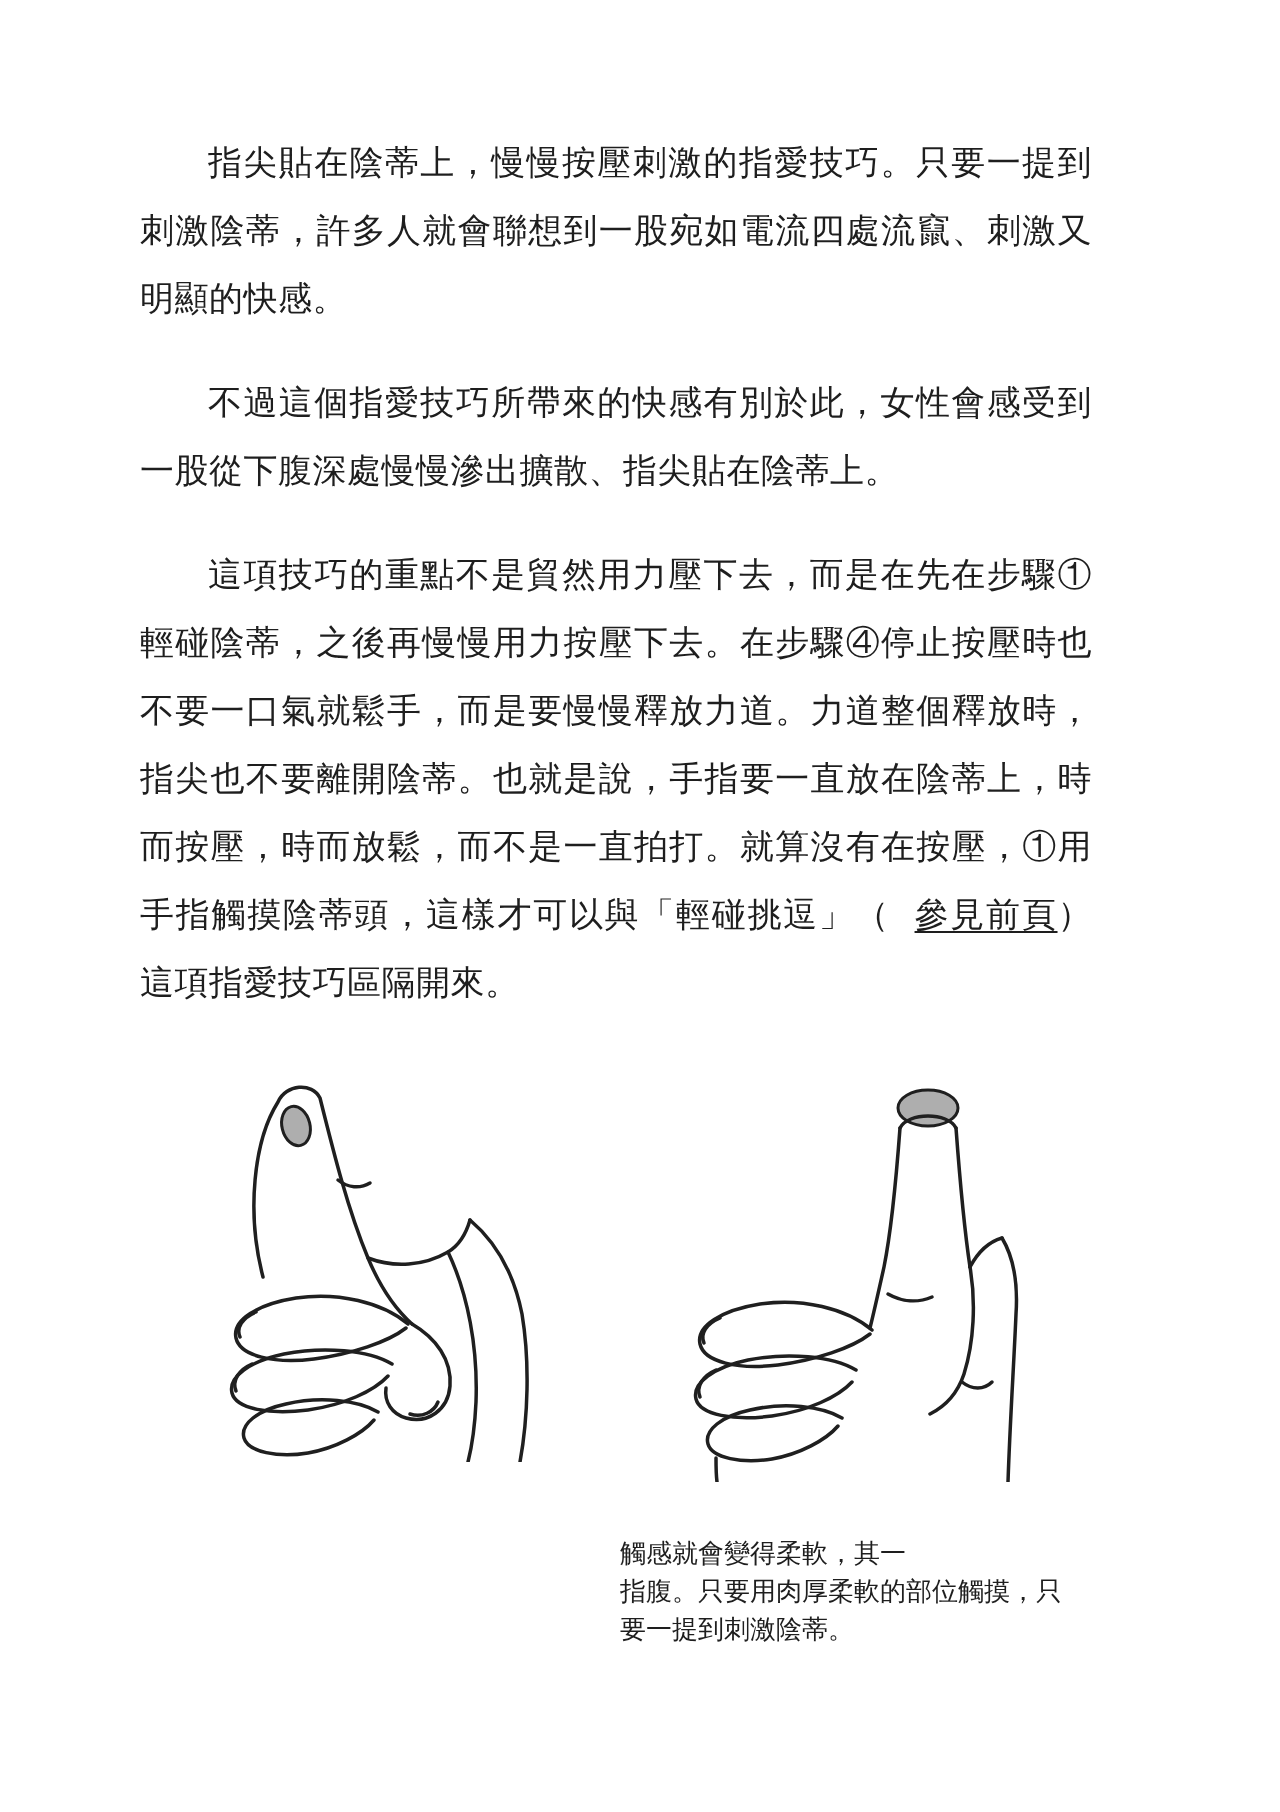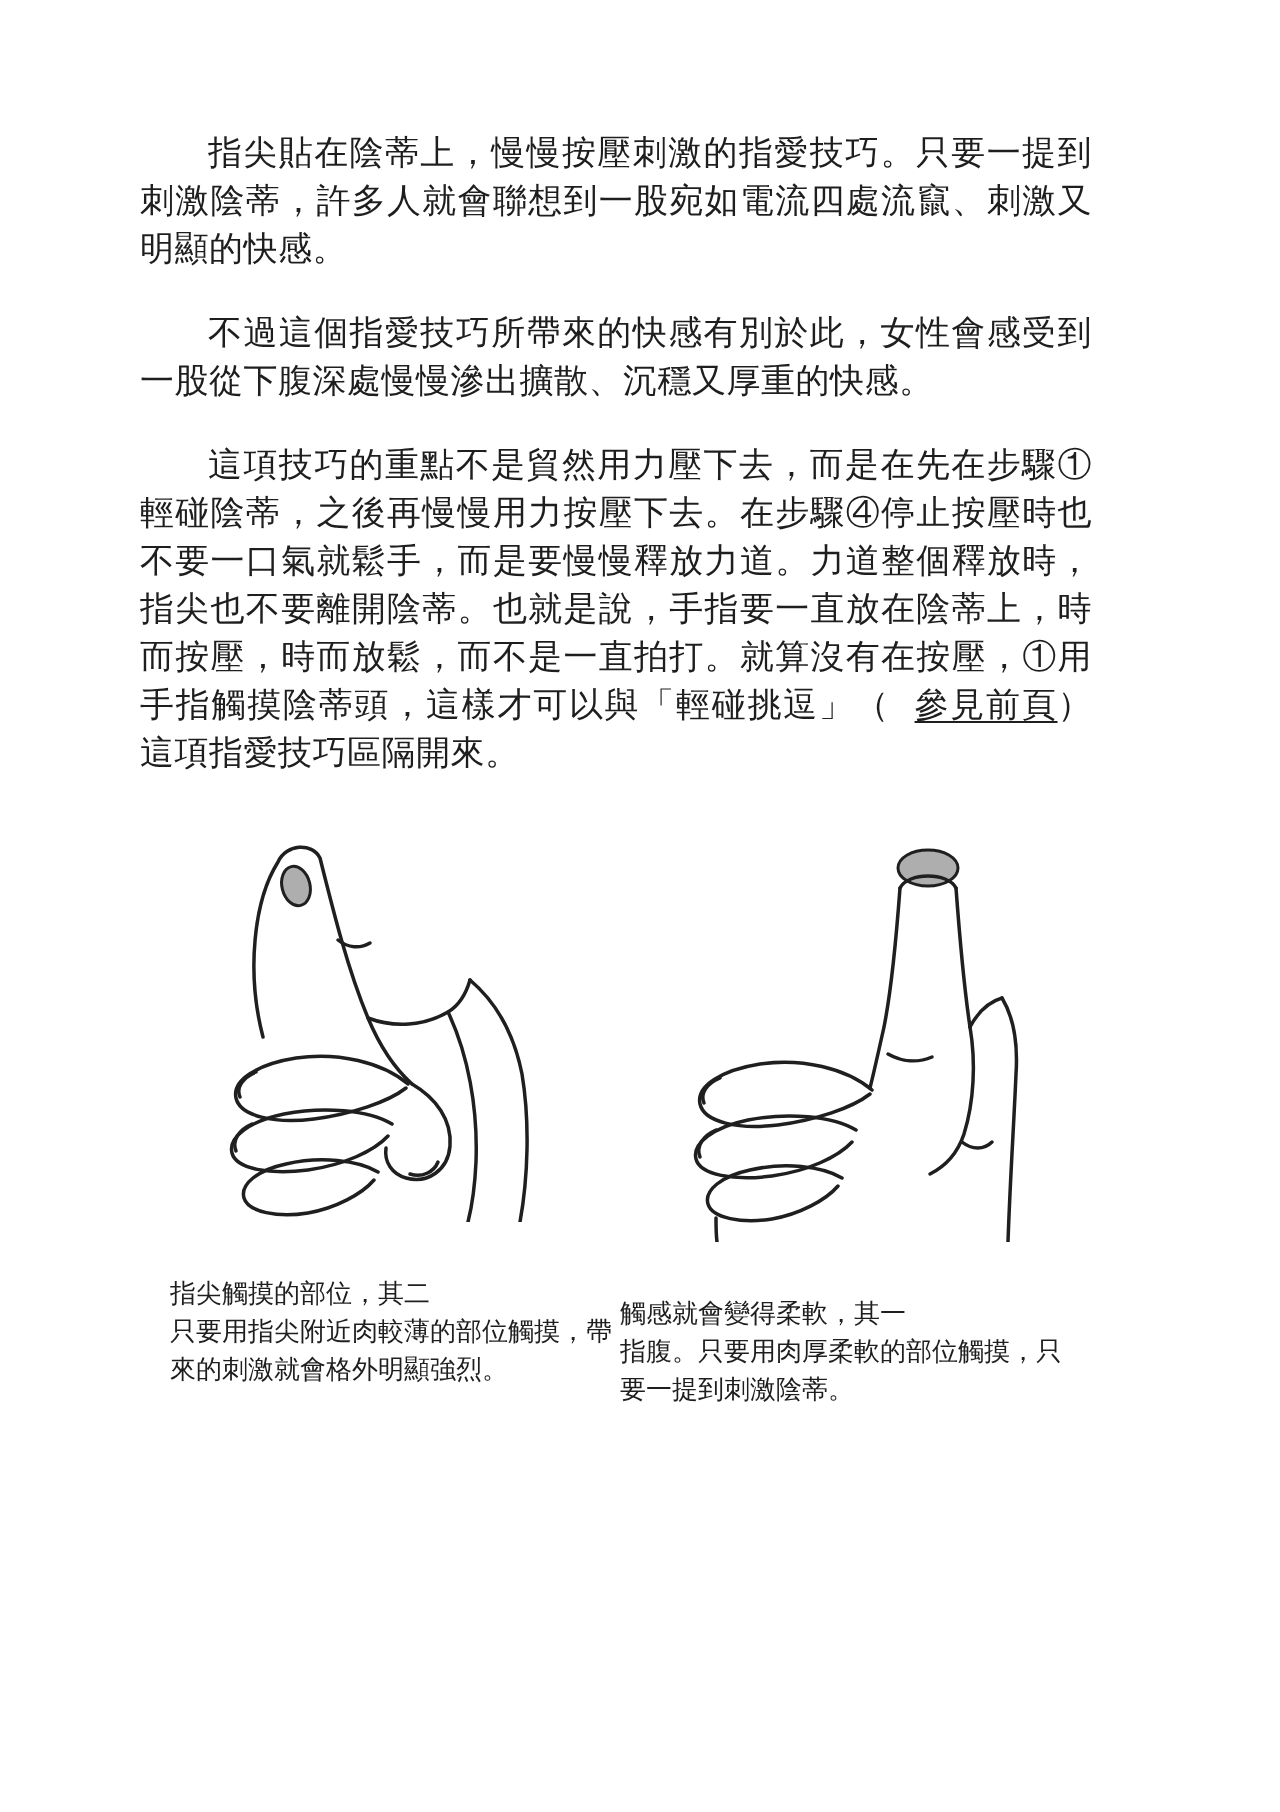--- a/index.html
+++ b/index.html
@@ -18,21 +18,21 @@
   .page {
     width: 1280px;
     height: 1812px;
     background: #ffffff;
   }
   .text-block {
     width: 952px;
     margin-left: 140px;
     padding-top: 128px;
     font-size: 34px;
-    line-height: 48px;
+    line-height: 68px;
     text-align: justify;
     letter-spacing: 0.5px;
     color: #1e1e1e;
   }
   .text-block p {
     margin: 36px 0 0 0;
     text-indent: 2em;
   }
   .text-block p.first {
     margin-top: 0;
@@ -79,21 +79,21 @@
     text-align: left;
   }
 </style>
 </head>
 <body>
 
 <div class="page">
 
   <div class="text-block">
     <p class="first">指尖貼在陰蒂上，慢慢按壓刺激的指愛技巧。只要一提到刺激陰蒂，許多人就會聯想到一股宛如電流四處流竄、刺激又明顯的快感。</p>
-    <p>不過這個指愛技巧所帶來的快感有別於此，女性會感受到一股從下腹深處慢慢滲出擴散、沉穩又厚重的快感。</p>
+    <p>不過這個指愛技巧所帶來的快感有別於此，女性會感受到一股從下腹深處慢慢滲出擴散、指尖貼在陰蒂上。</p>
     <p><span>這項技巧的重點不是貿然用力壓下去，而是在先在步驟①輕碰陰蒂，之後再慢慢用力按壓下去。在步驟④停止按壓時也不要一口氣就鬆手，而是要慢慢釋放力道。力道整個釋放時，指尖也不要離開陰蒂。也就是說，手指要一直放在陰蒂上，時而按壓，時而放鬆，而不是一直拍打。就算沒有在按壓，①用手指觸摸陰蒂頭，這樣才可以與「輕碰挑逗」（</span><span class="ref-link">參見前頁</span><span>）這項指愛技巧區隔開來。</span></p>
   </div>
 
   <div class="figures-row">
 
     <figure class="figure">
       <svg class="hand-art" width="400" height="400" viewBox="0 0 400 400">
 
         <ellipse class="touch" cx="126" cy="64" rx="14" ry="20" transform="rotate(-14 126 64)" fill="#aeaeae"></ellipse>
 
@@ -107,24 +107,20 @@
         <path d="M 82 302 C 68 308 62 319 66 329"></path>
         <path d="M 208 350 C 188 338 150 334 116 342 C 88 348 70 362 74 376 C 78 390 108 396 138 391 C 166 386 192 372 204 358"></path>
 
         <path d="M 242 262 C 266 276 282 298 280 324 C 278 348 258 362 236 356 C 222 352 214 340 216 326"></path>
         <path d="M 240 352 C 252 356 264 350 268 340"></path>
 
         <path d="M 198 196 C 224 206 254 204 278 190 C 288 184 296 172 300 158"></path>
         <path d="M 300 158 C 326 180 344 212 352 252 C 360 300 358 356 350 400"></path>
         <path d="M 278 190 C 298 232 308 286 306 340 C 305 362 302 384 298 400"></path>
       </svg>
-      <figcaption>
-        <div>指尖觸摸的部位，其二</div>
-        <div>只要用指尖附近肉較薄的部位觸摸，帶來的刺激就會格外明顯強烈。</div>
-      </figcaption>
     </figure>
 
     <figure class="figure">
       <svg class="hand-art" width="400" height="420" viewBox="0 0 400 420">
 
         <ellipse class="touch" cx="308" cy="46" rx="30" ry="18" fill="#aeaeae"></ellipse>
 
         <path d="M 280 66 C 288 50 328 50 336 66"></path>
 
         <path d="M 280 66 C 276 120 272 165 264 205 C 258 232 254 250 250 266"></path>

